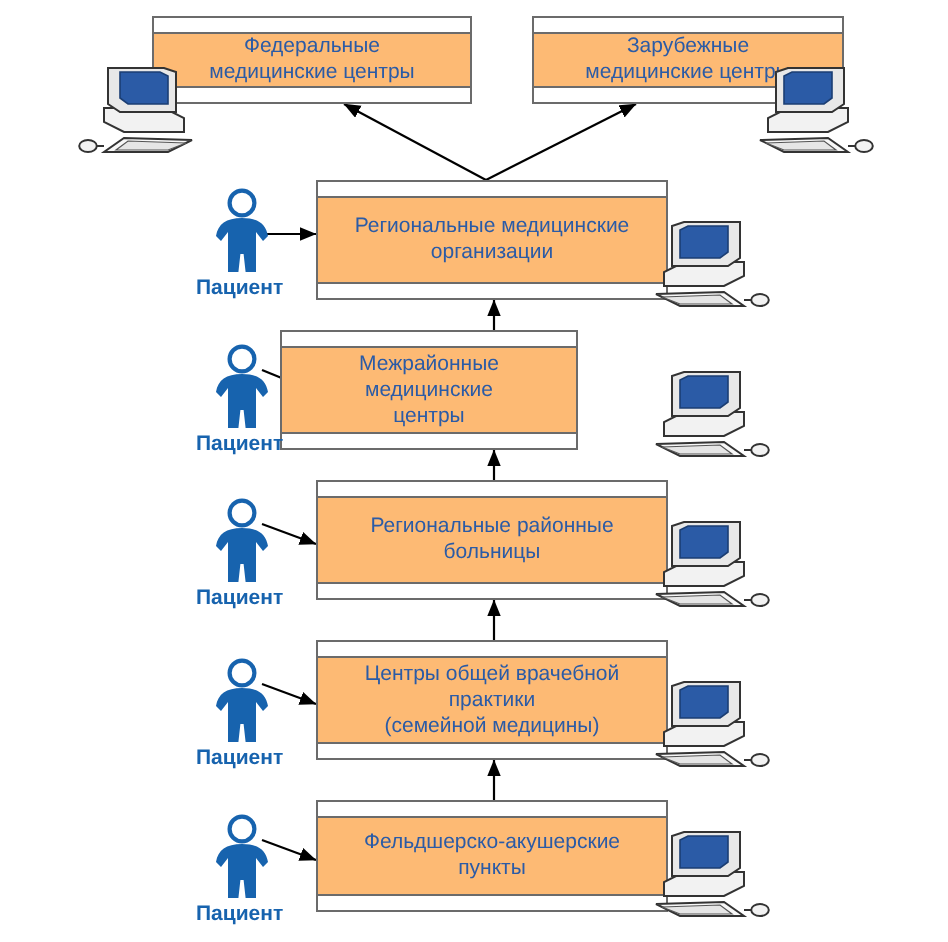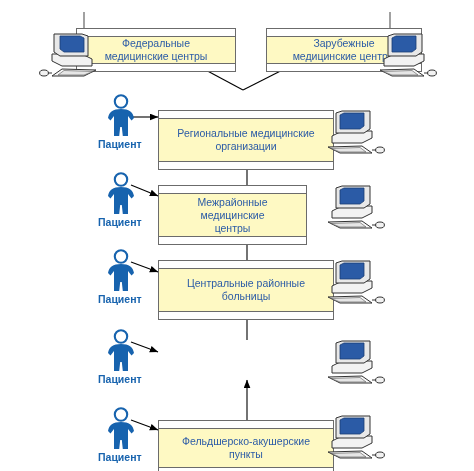--- a/index.html
+++ b/index.html
@@ -7,25 +7,24 @@
     width:474px;height:471px;position:relative;overflow:hidden;
     font-family:"Liberation Sans","DejaVu Sans",sans-serif;
     -webkit-font-smoothing:antialiased;
   }
   #stage{position:absolute;left:0;top:0;width:474px;height:471px;}
 
   
   .node{
     position:absolute;
     border:1px solid #6b6b6b;
-    background:#fef9c3;
+    background:#fdba74;
     box-sizing:border-box;
     display:flex;flex-direction:column;
     z-index:4;
-    margin-top:20px;
   }
   .node .strip{
     height:8px;flex:0 0 8px;background:#fff;box-sizing:border-box;
   }
   .node .strip.top{border-bottom:1px solid #6b6b6b;}
   .node .strip.bot{border-top:1px solid #6b6b6b;}
   .node .body{
     flex:1 1 auto;display:flex;align-items:center;justify-content:center;
     text-align:center;
     color:#2b5ba6;
@@ -106,34 +105,41 @@
     <div class="strip bot"></div>
   </div>
 
   <div class="node" style="left:158px;top:90px;width:176px;height:60px;">
     <div class="strip top"></div>
     <div class="body">Региональные медицинские
 организации</div>
     <div class="strip bot"></div>
   </div>
 
-  <div class="node" style="left:158px;top:165px;width:149px;height:60px;">
+  <div class="node" style="left:140px;top:165px;width:149px;height:60px;">
     <div class="strip top"></div>
     <div class="body">Межрайонные медицинские
 центры</div>
     <div class="strip bot"></div>
   </div>
 
   <div class="node" style="left:158px;top:240px;width:176px;height:60px;">
     <div class="strip top"></div>
-    <div class="body">Центральные районные
+    <div class="body">Региональные районные
 больницы</div>
     <div class="strip bot"></div>
   </div>
 
+  <div class="node" style="left:158px;top:320px;width:176px;height:60px;">
+    <div class="strip top"></div>
+    <div class="body">Центры общей врачебной
+практики
+(семейной медицины)</div>
+    <div class="strip bot"></div>
+  </div>
 
   <div class="node" style="left:158px;top:400px;width:176px;height:56px;justify-content:flex-end;">
     <div class="strip top"></div>
     <div class="body">Фельдшерско-акушерские
 пункты</div>
     <div class="strip bot"></div>
   </div>
 
   <div class="patient" style="left:98px;top:94px;">
     <div class="fig">

